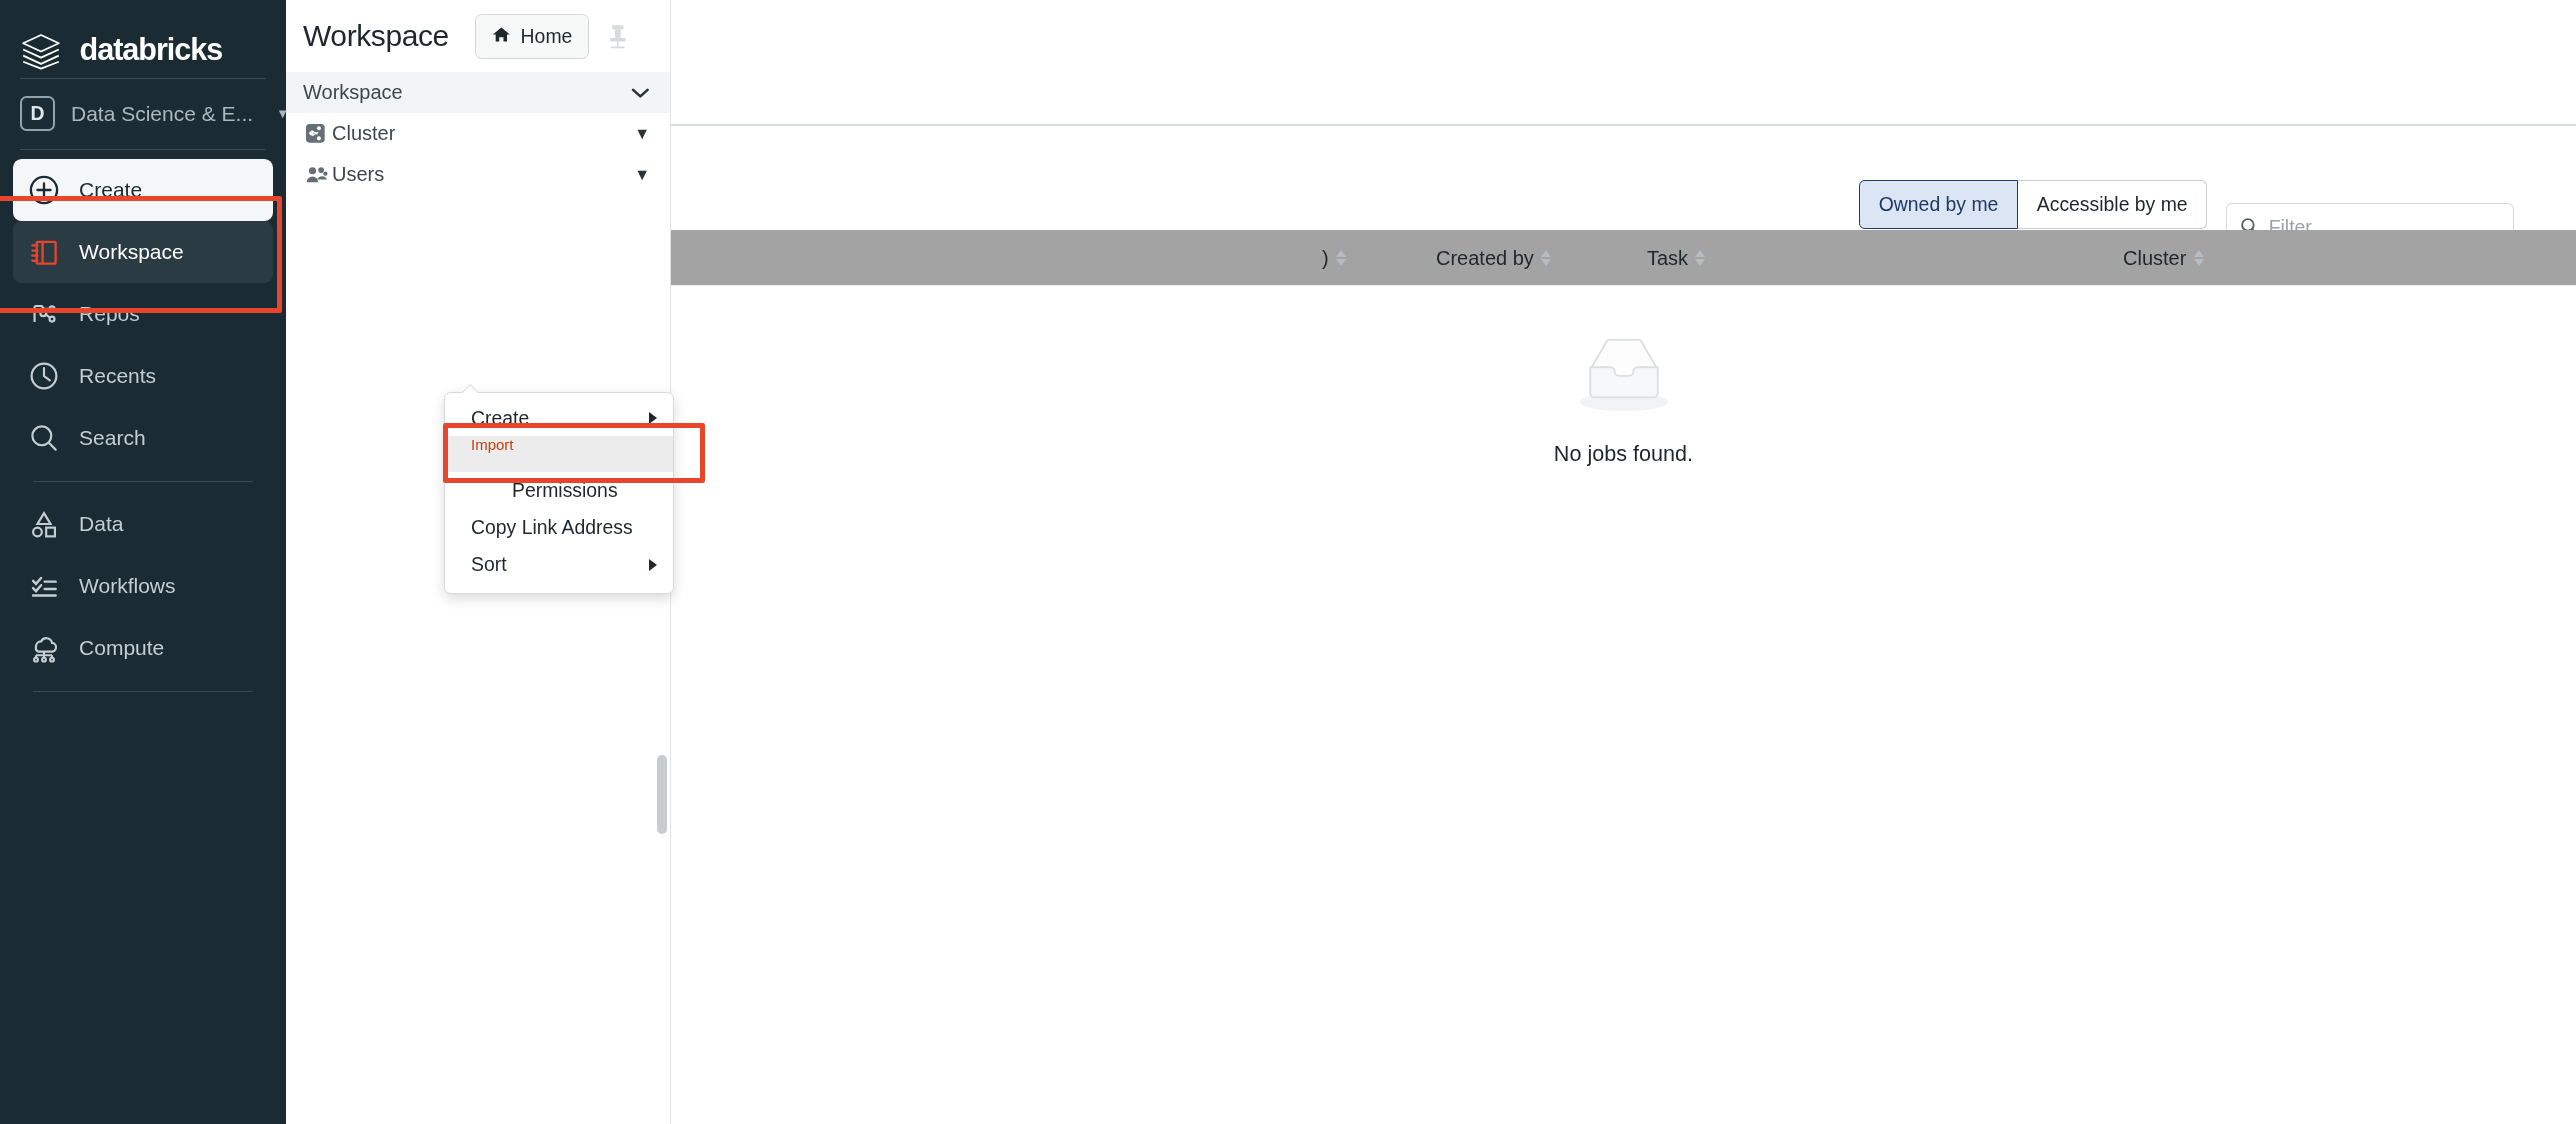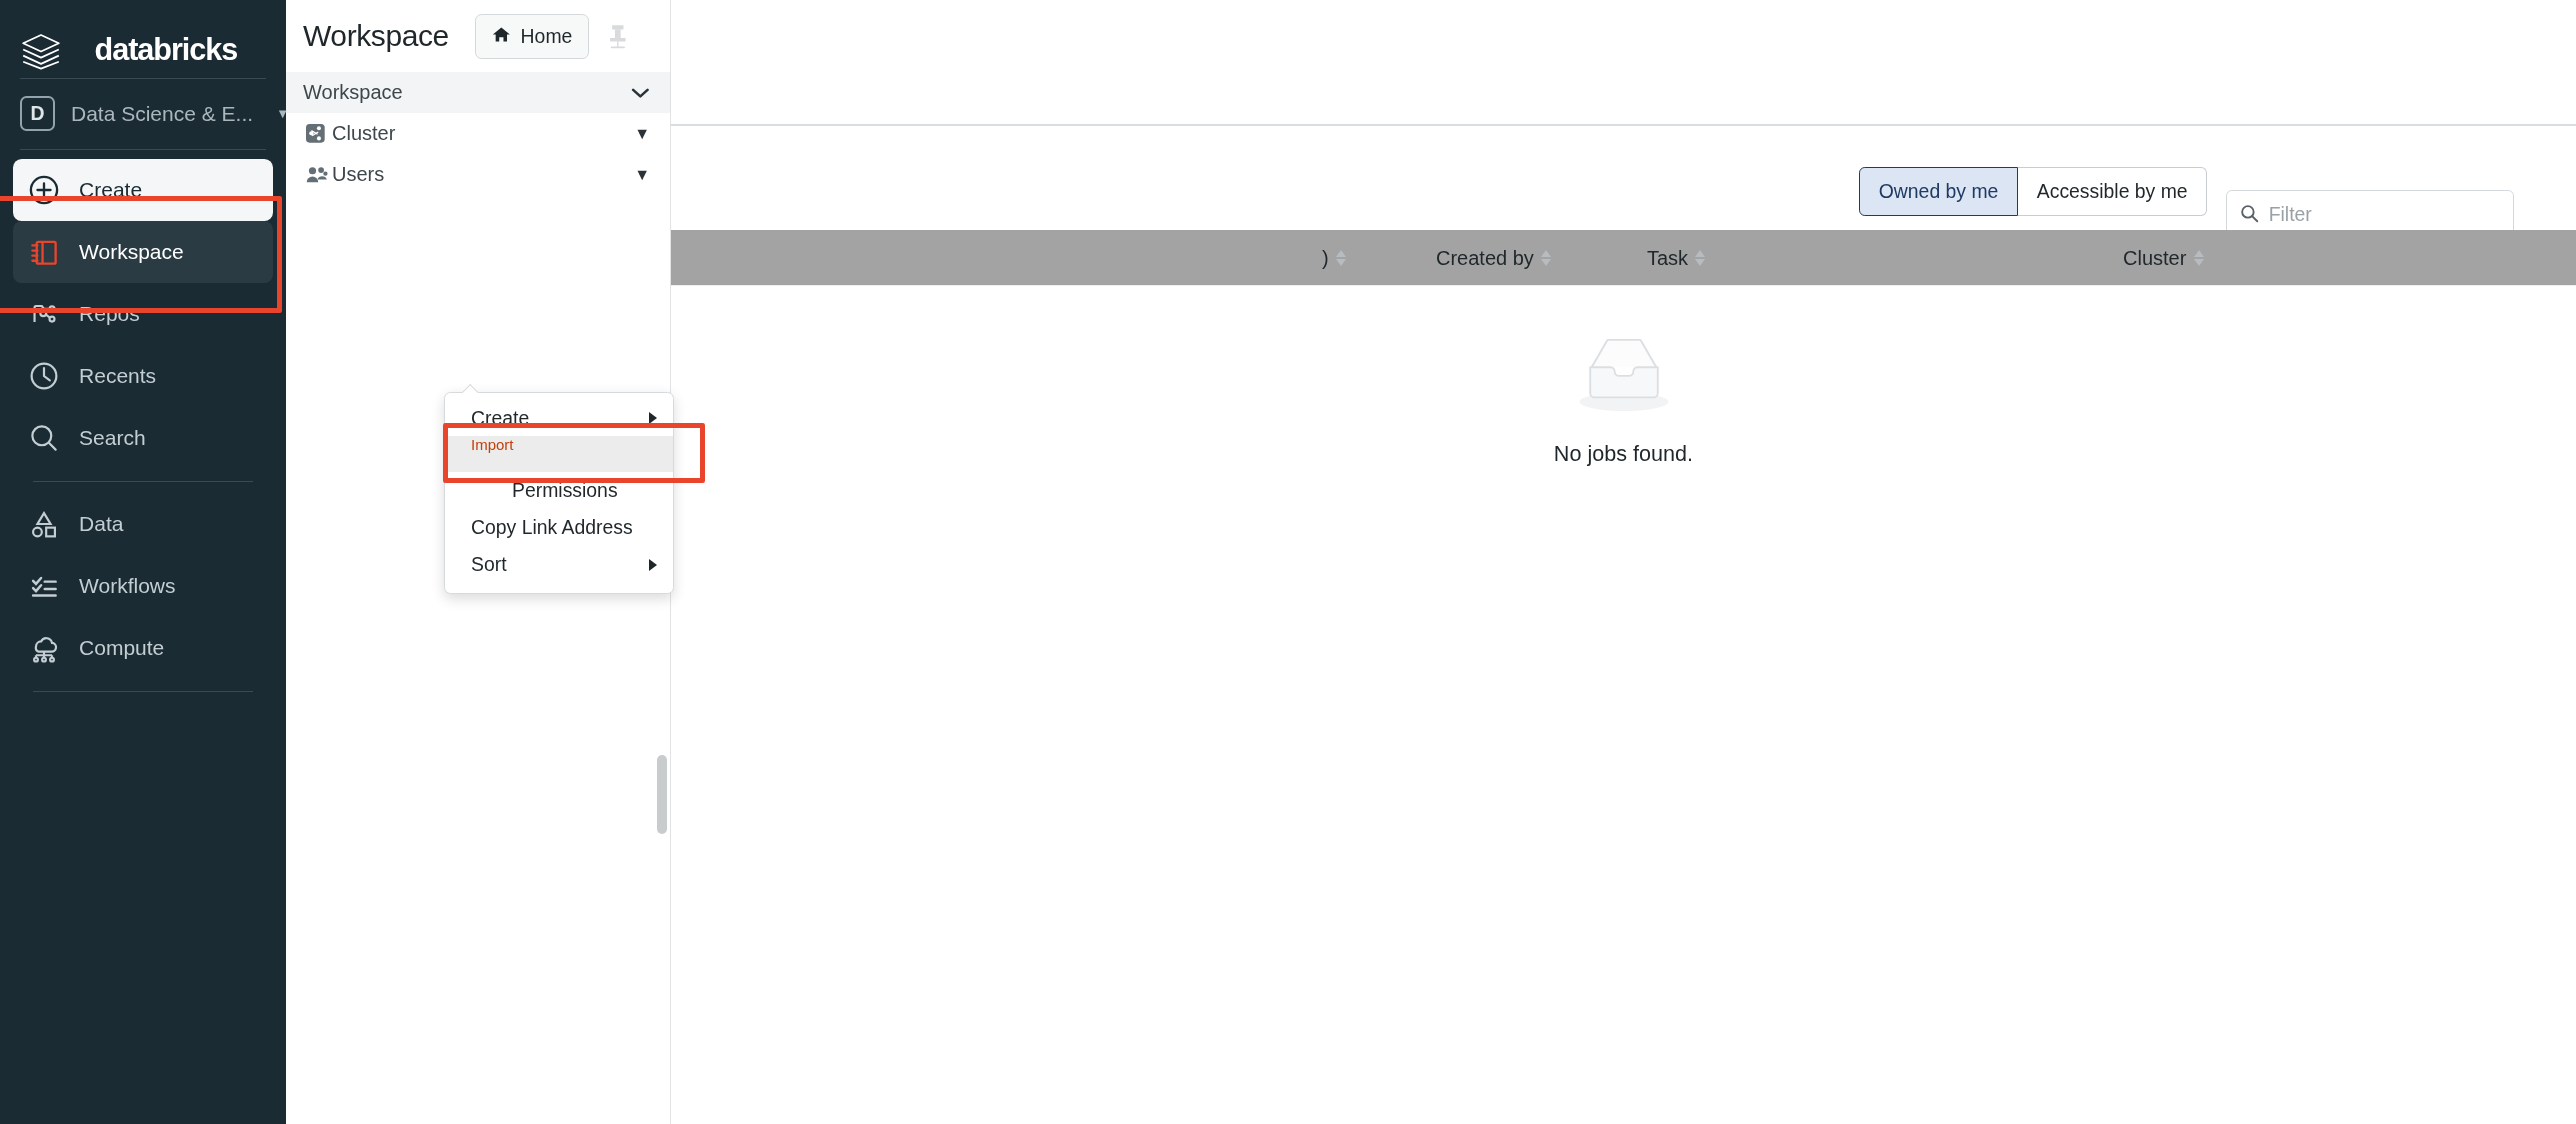--- a/index.html
+++ b/index.html
@@ -19,21 +19,21 @@
     width: 286px;
     height: 1125px;
     background: #1b2b33;
     flex: 0 0 286px;
     position: relative;
     z-index: 5;
   }
   .brand {
     display: flex;
     align-items: center;
-    gap: 31px;
+    gap: 16px;
     padding: 24.4px 0 0 20px;
     height: 78px;
   }
   .brand-logo { width: 42px; height: 37px; flex: 0 0 42px; }
   .brand-word { height: 32px; }
 
   .nav-divider {
     height: 0.7px;
     background: #3a4a52;
     margin: 0 20px;
@@ -191,21 +191,21 @@
   }
   .main-topdivider {
     position: absolute;
     left: 0; right: 0; top: 124px;
     height: 2.2px;
     background: #d9dde3;
   }
 
   .toolbar {
     position: absolute;
-    top: 144px;
+    top: 157px;
     right: 62px;
     display: flex;
     align-items: center;
     gap: 18.7px;
   }
   .segmented { display: flex; }
   .seg {
     height: 49px;
     padding: 0 18.7px;
     display: flex; align-items: center; justify-content: center;

